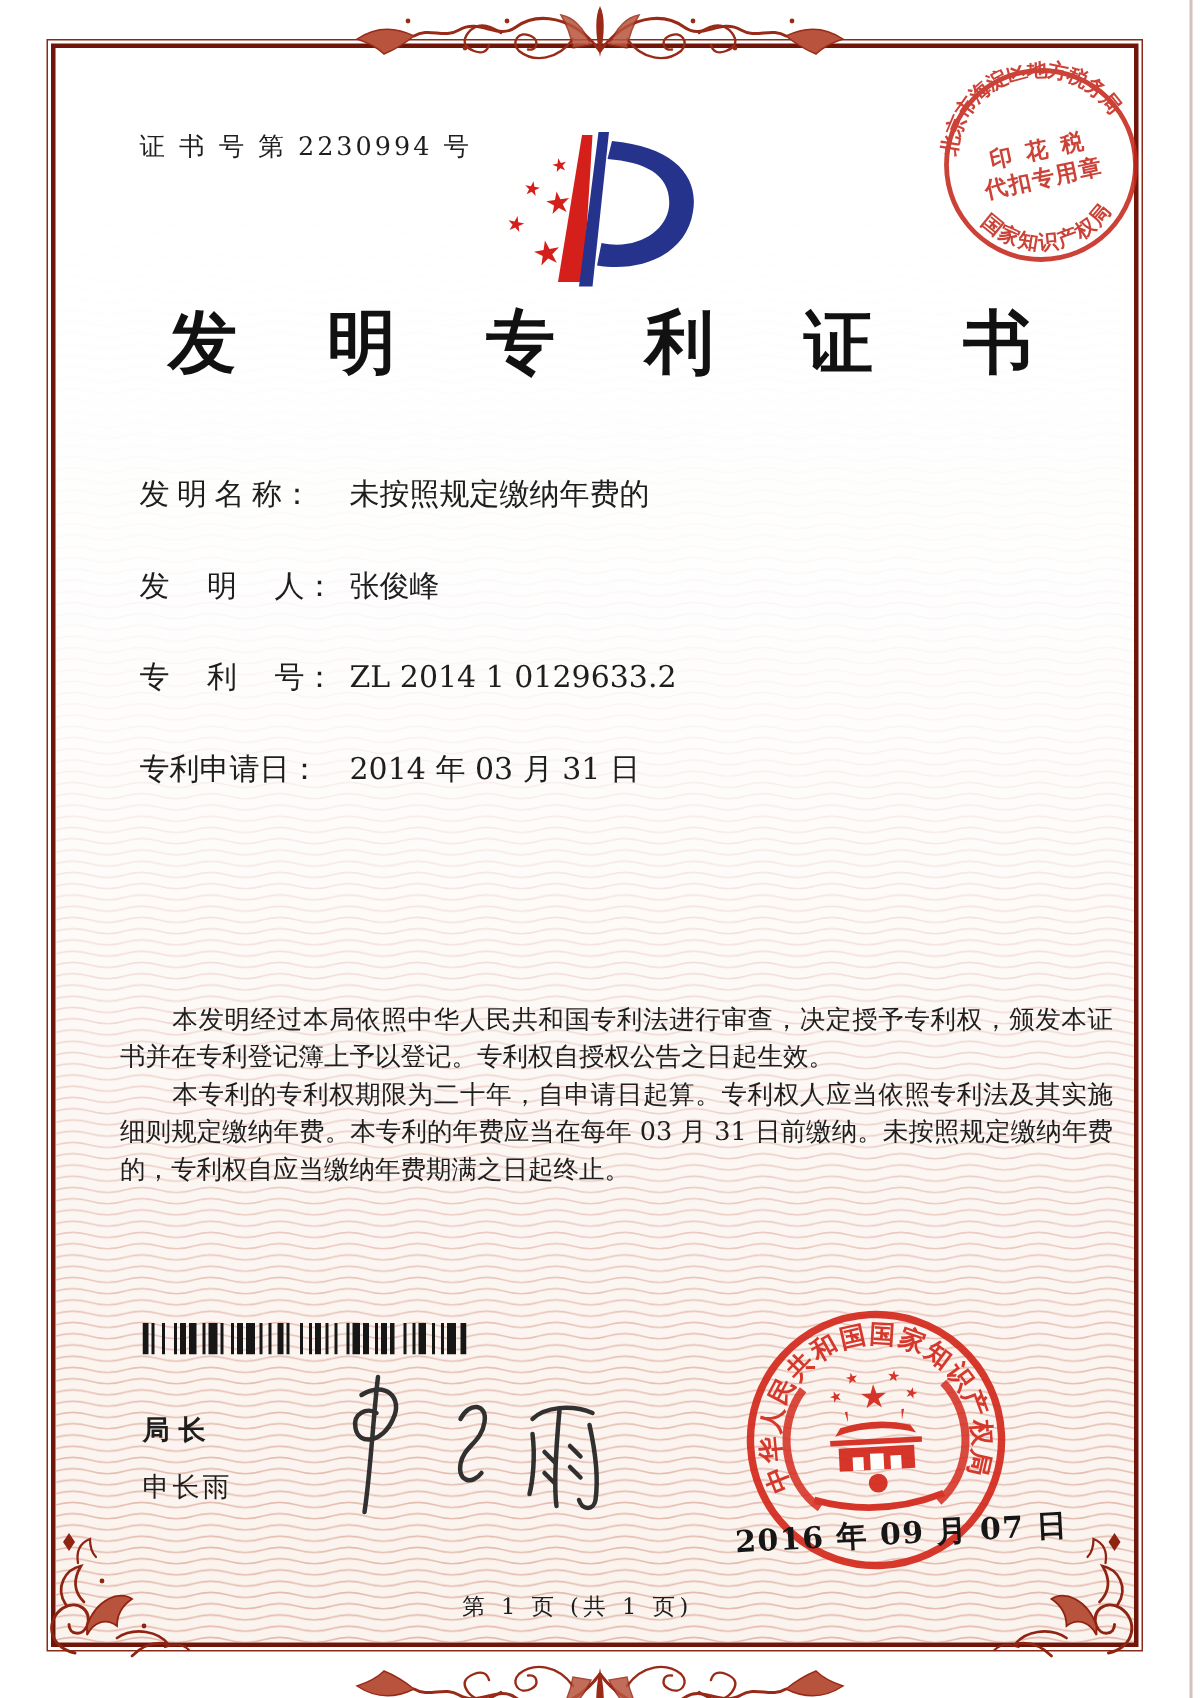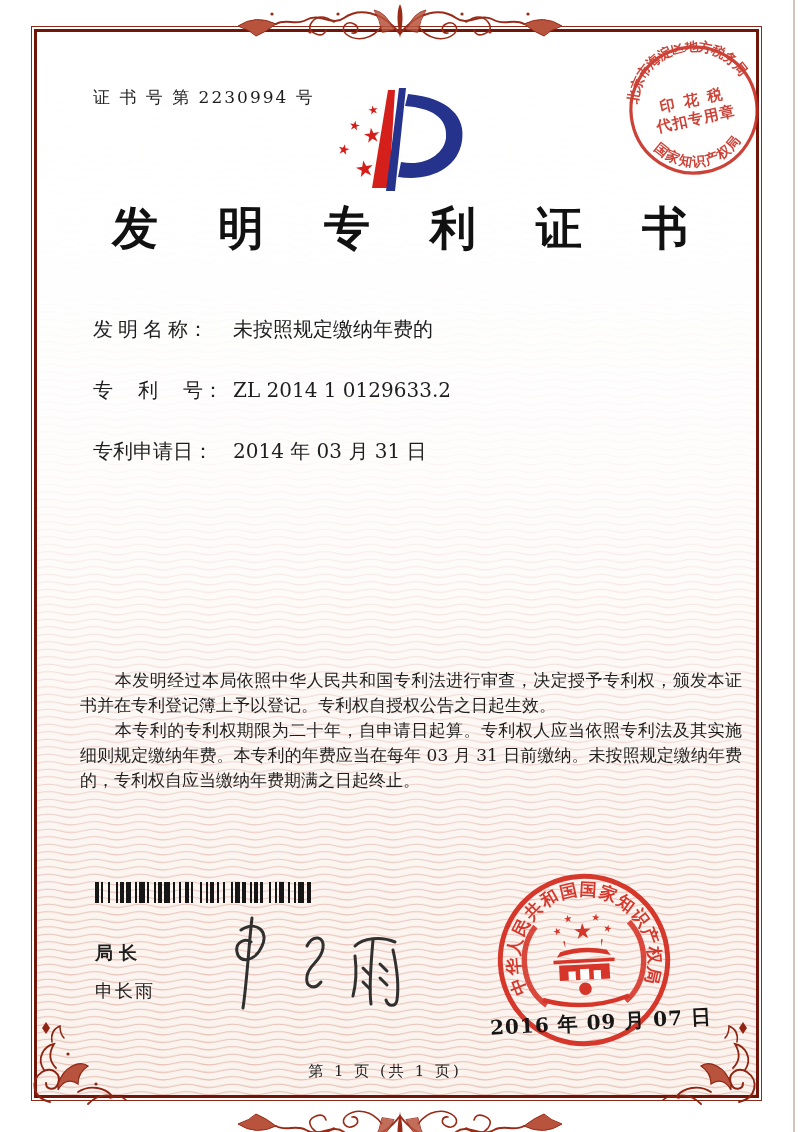--- a/index.html
+++ b/index.html
@@ -157,20 +157,21 @@
       <text x="68" y="63" font-size="15" text-anchor="middle" letter-spacing="2" data-name="stamp-center-line1">印 花 税</text>
       <text x="68" y="82" font-size="15" text-anchor="middle" letter-spacing="1" data-name="stamp-center-line2">代扣专用章</text>
     </g>
   </svg>
 </div>
 
 <div class="abs title" data-name="certificate-title">发 明 专 利 证 书</div>
 
 <div class="abs fields" data-name="field-list">
   <div class="field" data-name="field-invention-name"><span class="lab" data-name="field-label">发 明 名 称：</span><span data-name="field-value">未按照规定缴纳年费的</span></div>
+  <div class="field" data-name="field-inventor"><span class="lab" data-name="field-label">发　 明　 人：</span><span data-name="field-value">张俊峰</span></div>
   <div class="field" data-name="field-patent-number"><span class="lab" data-name="field-label">专　 利　 号：</span><span data-name="field-value">ZL 2014 1 0129633.2</span></div>
   <div class="field" data-name="field-filing-date"><span class="lab" data-name="field-label">专利申请日：</span><span data-name="field-value">2014 年 03 月 31 日</span></div>
 </div>
 
 <div class="abs paras" data-name="legal-text">
   <p data-name="paragraph-1">本发明经过本局依照中华人民共和国专利法进行审查，决定授予专利权，颁发本证书并在专利登记簿上予以登记。专利权自授权公告之日起生效。</p>
   <p data-name="paragraph-2">本专利的专利权期限为二十年，自申请日起算。专利权人应当依照专利法及其实施细则规定缴纳年费。本专利的年费应当在每年 03 月 31 日前缴纳。未按照规定缴纳年费的，专利权自应当缴纳年费期满之日起终止。</p>
 </div>
 
 <div class="abs" data-name="barcode">

